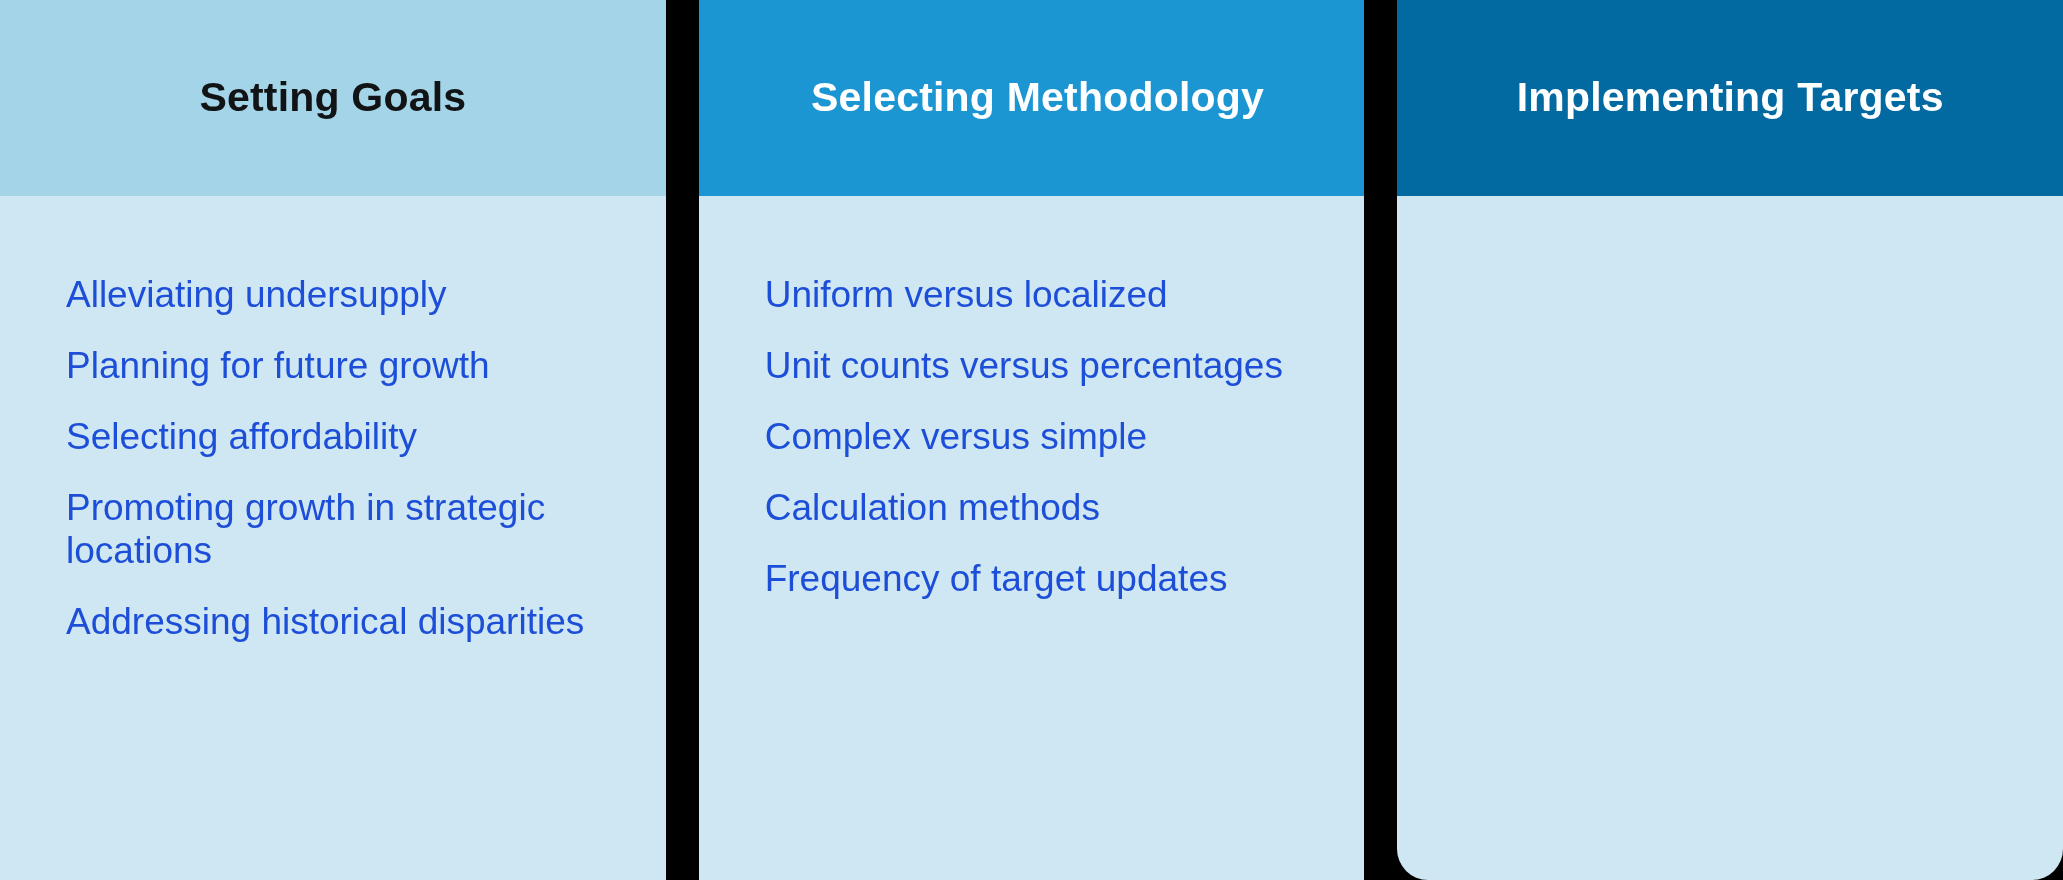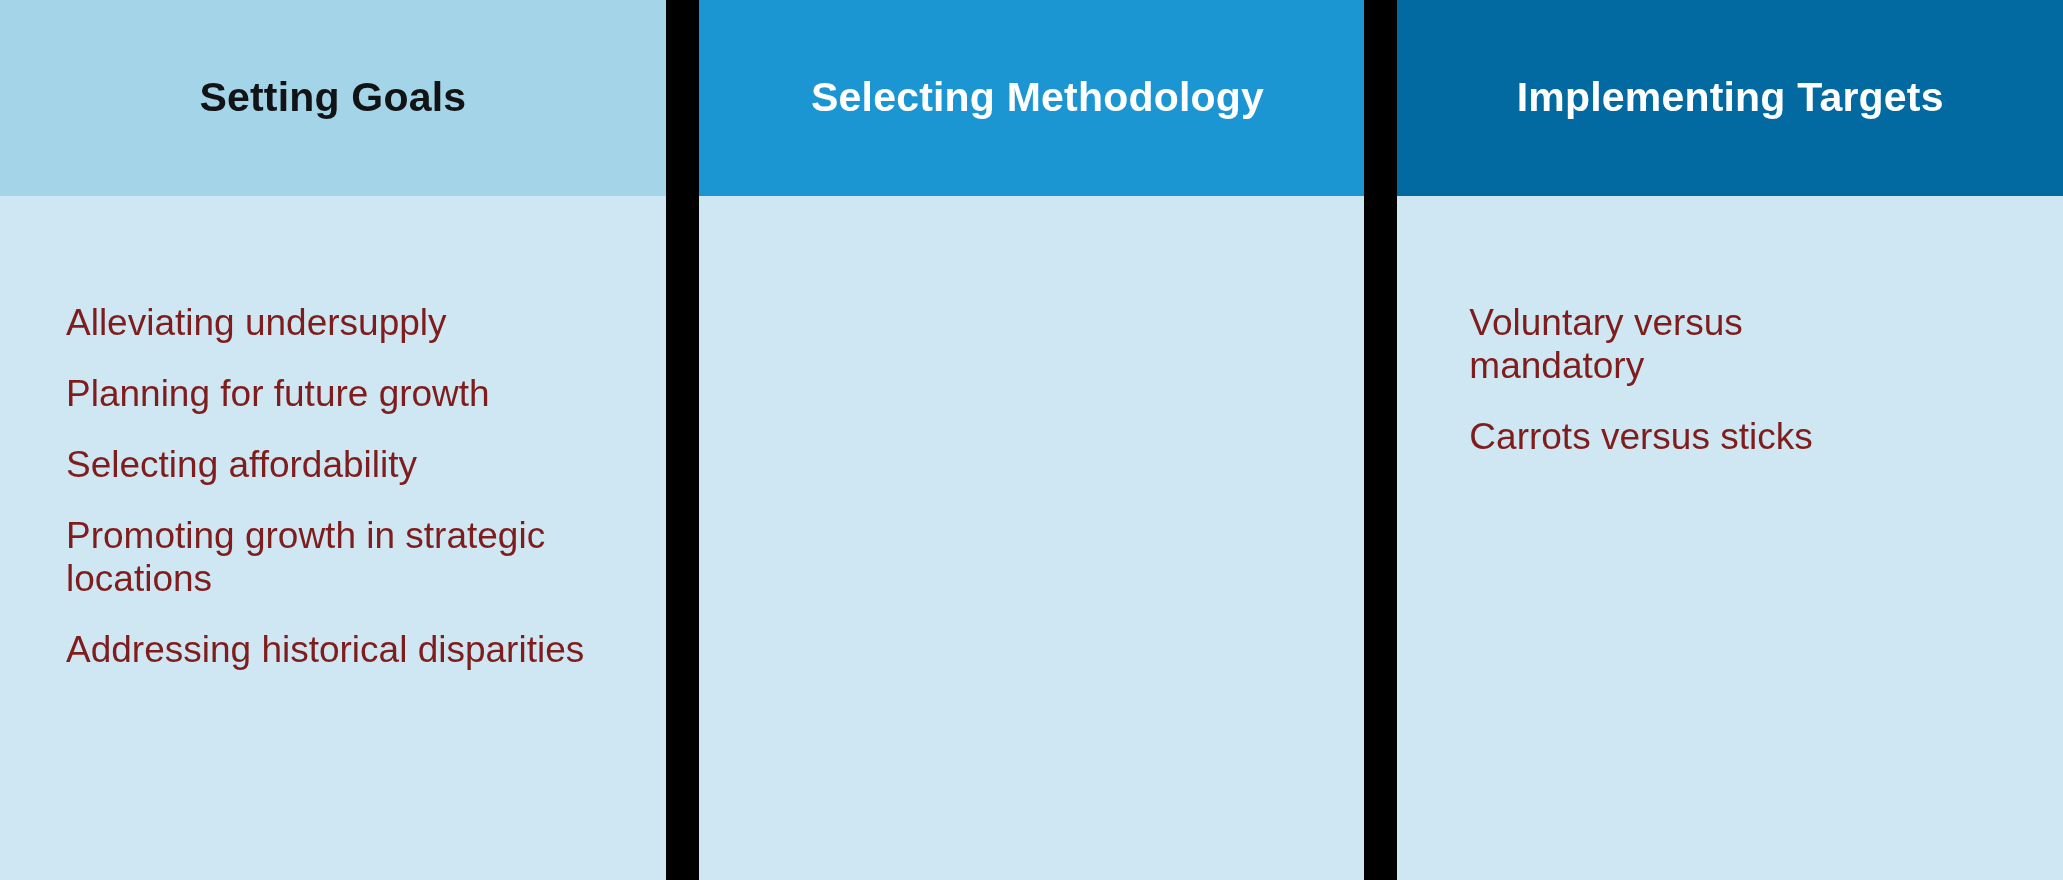--- a/index.html
+++ b/index.html
@@ -24,20 +24,21 @@
     width: 33px;
     flex: 0 0 33px;
     background: #000000;
   }
   .column {
     flex: 1 1 0;
     display: flex;
     flex-direction: column;
     min-width: 0;
     background: #cfe7f3;
+    border-radius: 31px;
   }
   .col-header {
     height: 196px;
     flex: 0 0 196px;
     display: flex;
     align-items: center;
     justify-content: center;
     text-align: center;
     padding: 0 20px;
     box-sizing: border-box;
@@ -50,24 +51,23 @@
   }
   .col-body {
     flex: 1 1 auto;
     background: #cfe7f3;
     padding: 78px 60px 20px 66px;
     box-sizing: border-box;
   }
   .bullet {
     font-size: 37px;
     line-height: 1.16;
-    color: #7f1d1d;
+    color: #1d4ed8;
     margin-bottom: 28px;
     max-width: 560px;
-    margin-top: 28px;
   }
   .bullet:last-child {
     margin-bottom: 0;
   }
 </style>
 </head>
 <body>
 
 <div class="board">
 
@@ -83,27 +83,30 @@
       <div class="bullet">Addressing historical disparities</div>
     </div>
   </div>
 
   <div class="gap"></div>
 
   <div class="column">
     <div class="col-header" style="background:#1c96d2;padding-left:32px;">
       <div class="title" style="color:#ffffff;">Selecting Methodology</div>
     </div>
+    <div class="col-body">
+      <div class="bullet">Uniform versus localized</div>
+      <div class="bullet">Unit counts versus percentages</div>
+      <div class="bullet">Complex versus simple</div>
+      <div class="bullet">Calculation methods</div>
+      <div class="bullet">Frequency of target updates</div>
+    </div>
   </div>
 
   <div class="gap"></div>
 
   <div class="column">
     <div class="col-header" style="background:#0369a1;">
       <div class="title" style="color:#ffffff;">Implementing Targets</div>
     </div>
-    <div class="col-body" style="padding-left:72px;">
-      <div class="bullet" style="max-width:420px;">Voluntary versus mandatory</div>
-      <div class="bullet">Carrots versus sticks</div>
-    </div>
   </div>
 
 </div>
 
 </body></html>

